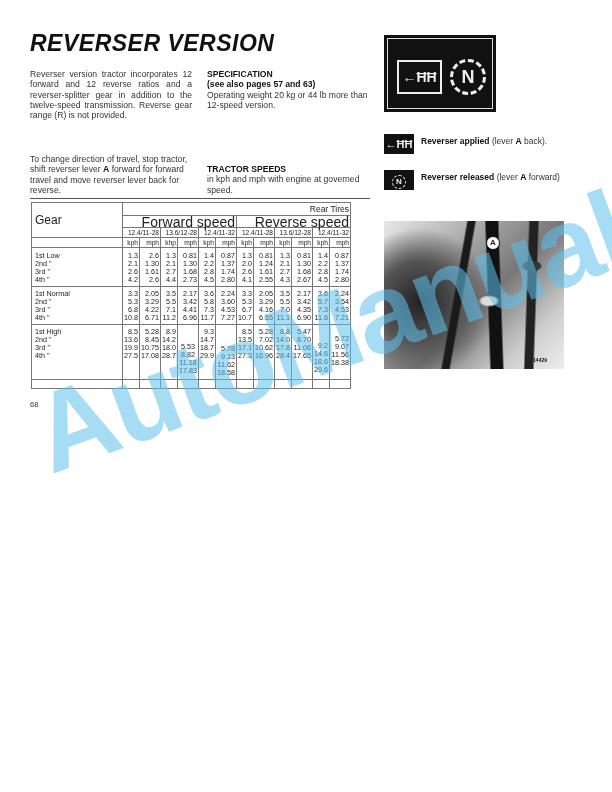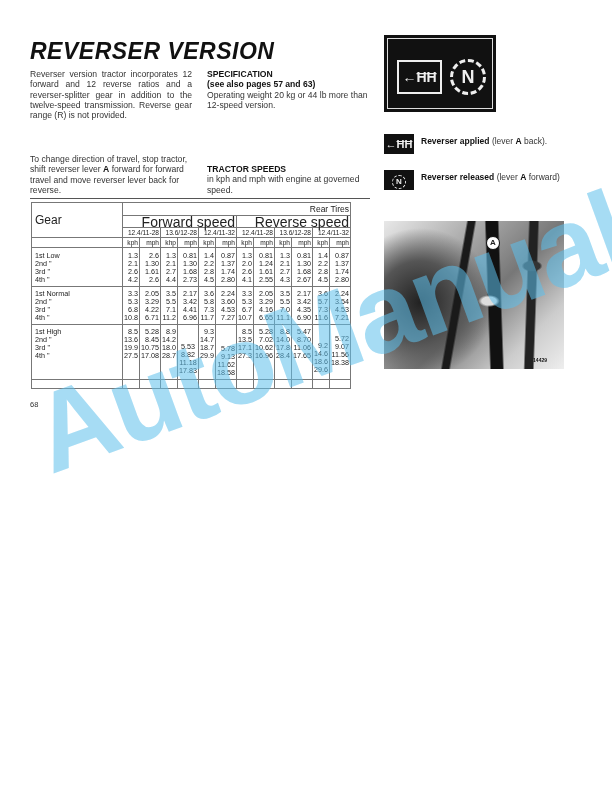--- a/index.html
+++ b/index.html
@@ -1,17 +1,17 @@
 <!DOCTYPE html>
 <html><head>
 <meta charset="utf-8">
 <style>
   html,body{margin:0;padding:0;background:#fff;}
   body{width:612px;height:792px;position:relative;overflow:hidden;font-family:"Liberation Sans",sans-serif;color:#222;}
-  .title{position:absolute;left:30px;top:30px;font-size:23px;font-weight:bold;font-style:italic;letter-spacing:0.5px;color:#111;margin-top:8px;}
+  .title{position:absolute;left:30px;top:30px;font-size:23px;font-weight:bold;font-style:italic;letter-spacing:0.5px;color:#111;}
   .para{position:absolute;font-size:8.6px;line-height:10.3px;color:#333;}
   .p1{left:30px;top:69px;width:162px;text-align:justify;}
   .p2{left:30px;top:154px;width:164px;}
   .spec{left:207px;top:69px;width:170px;}
   .speeds{left:207px;top:164px;width:165px;}
   .bold{font-weight:bold;color:#111;}
   .rule{position:absolute;left:30px;top:198px;width:340px;height:1px;background:#555;}
   table{position:absolute;left:31px;top:202px;border-collapse:collapse;font-size:7.2px;color:#222;}
   td,th{border:1px solid #777;padding:0 1px;text-align:right;font-weight:normal;line-height:8px;}
   th{text-align:right;}

